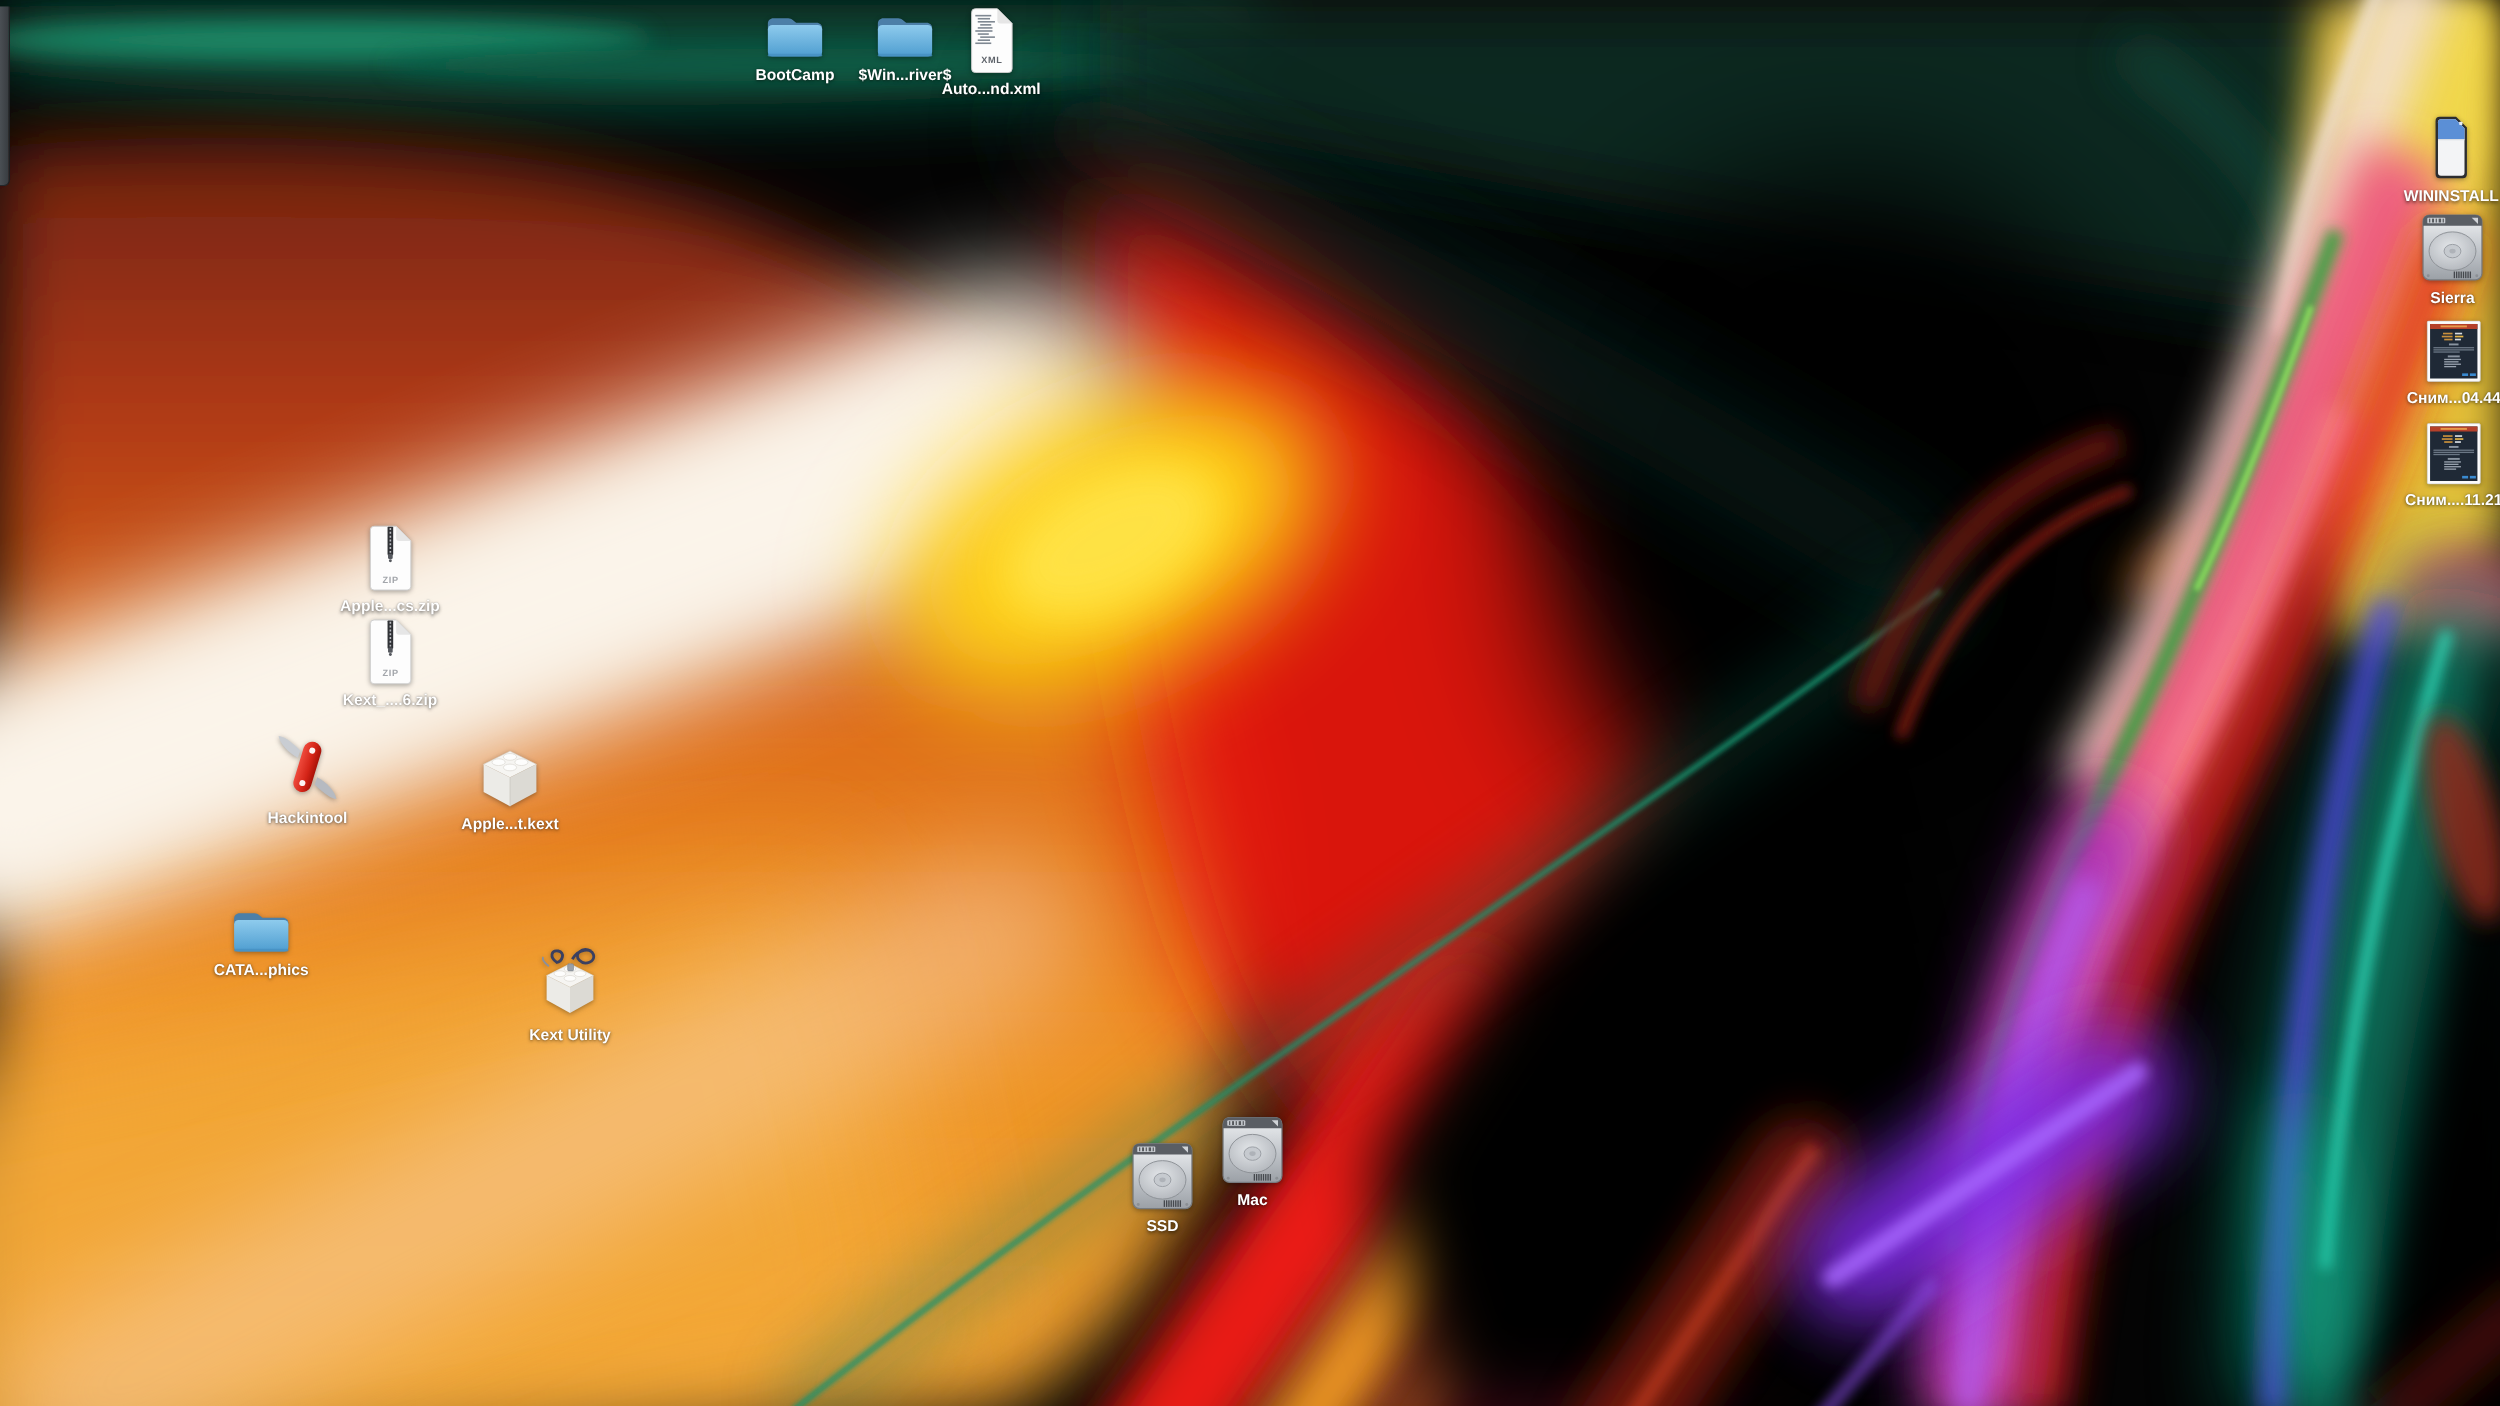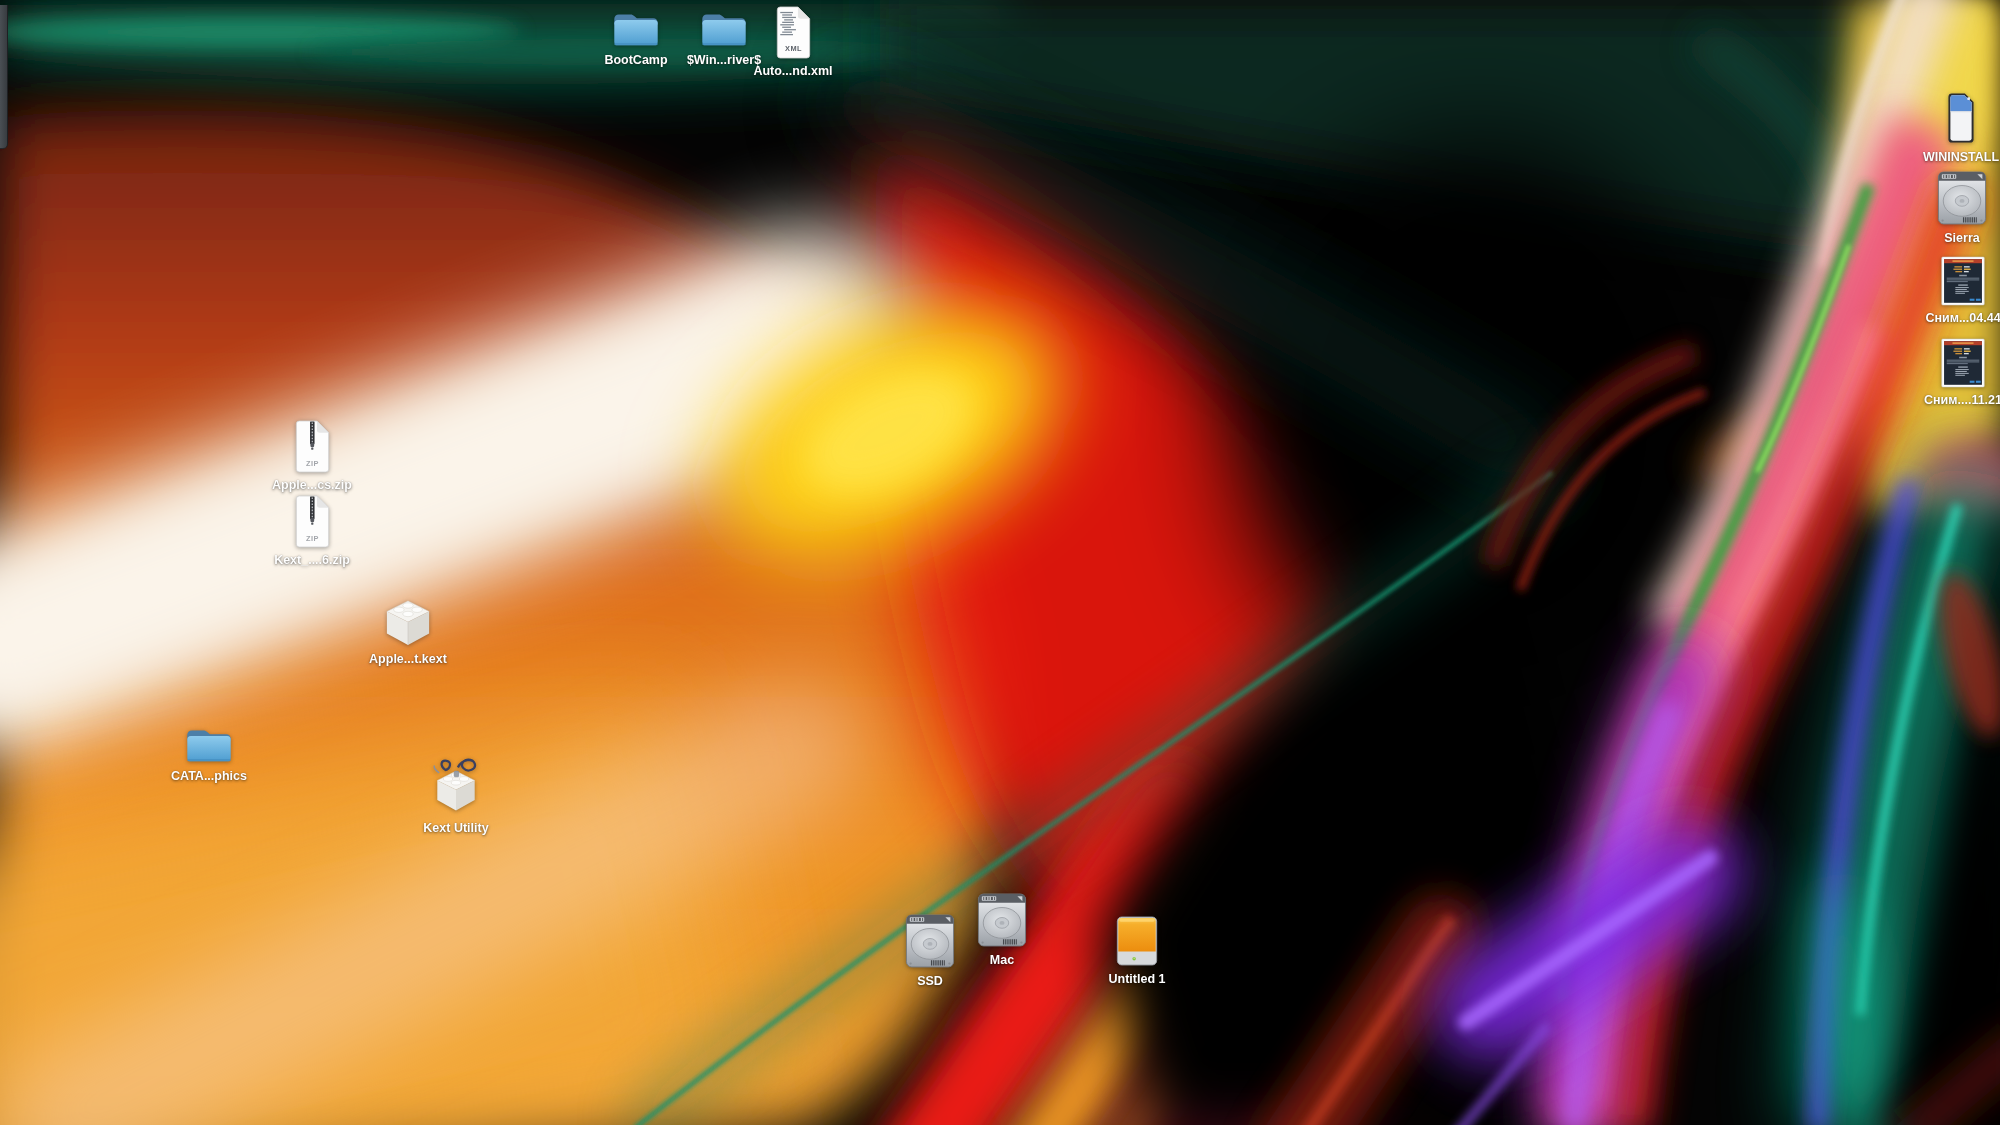--- a/index.html
+++ b/index.html
@@ -387,20 +387,26 @@
 </div>
 
 
 <div class="icon" style="left:247px;top:495px">
   <svg class="art" width="40" height="53" viewBox="0 0 40 54">
         <use href="#sym-zip"></use>
       </svg>
   <div class="label">Kext_....6.zip</div>
 </div>
 
+<div class="icon" style="left:181px;top:586px">
+  <svg class="art" width="56" height="56" viewBox="0 0 56 58">
+        <use href="#sym-hack"></use>
+      </svg>
+  <div class="label">Hackintool</div>
+</div>
 
 <div class="icon" style="left:343px;top:599px">
   <svg class="art" width="52" height="48" viewBox="0 0 54 50">
         <use href="#sym-kext"></use>
       </svg>
   <div class="label">Apple...t.kext</div>
 </div>
 
 <div class="icon" style="left:144px;top:726px">
   <svg class="art" width="50" height="38" viewBox="0 0 54 42">
@@ -423,20 +429,14 @@
   <div class="label">SSD</div>
 </div>
 
 <div class="icon" style="left:937px;top:892px">
   <svg class="art" width="50" height="56" viewBox="0 0 52 58">
         <use href="#sym-hdd"></use>
       </svg>
   <div class="label">Mac</div>
 </div>
 
-<div class="icon" style="left:1072px;top:915px">
-  <svg class="art" width="46" height="52" viewBox="0 0 48 54">
-        <use href="#sym-ext"></use>
-      </svg>
-  <div class="label">Untitled 1</div>
-</div>
 
 </div>
 
 </body></html>

